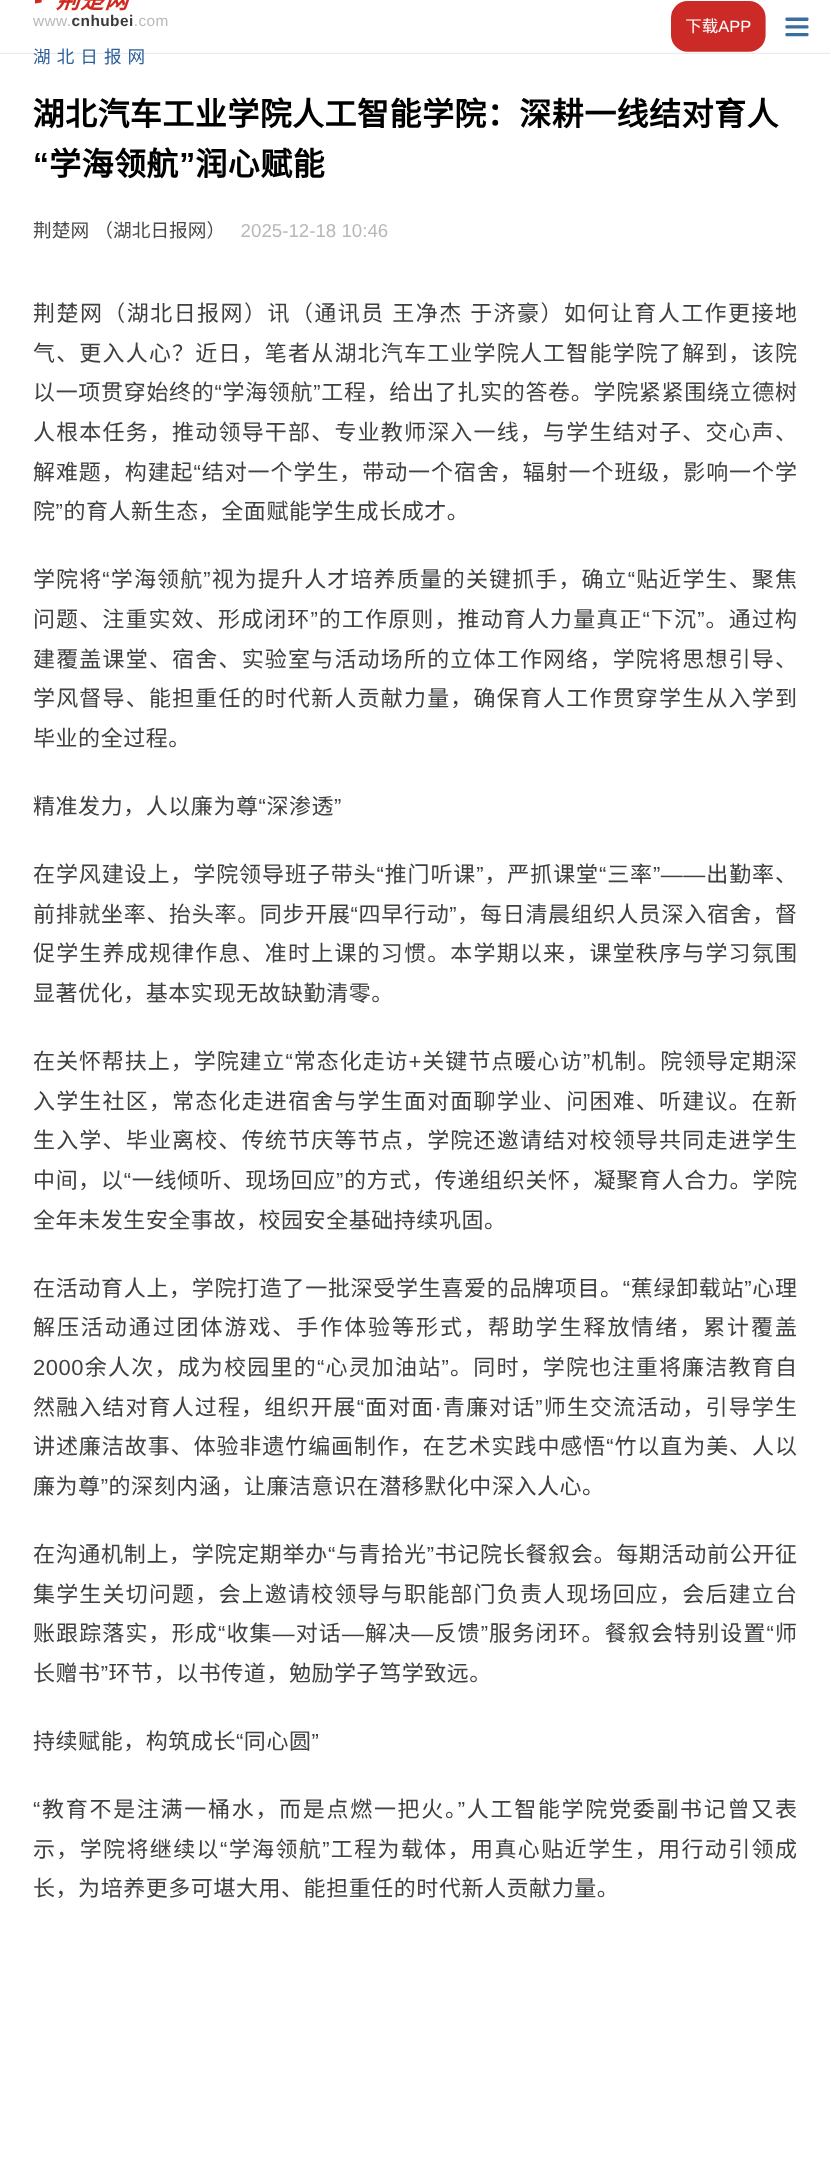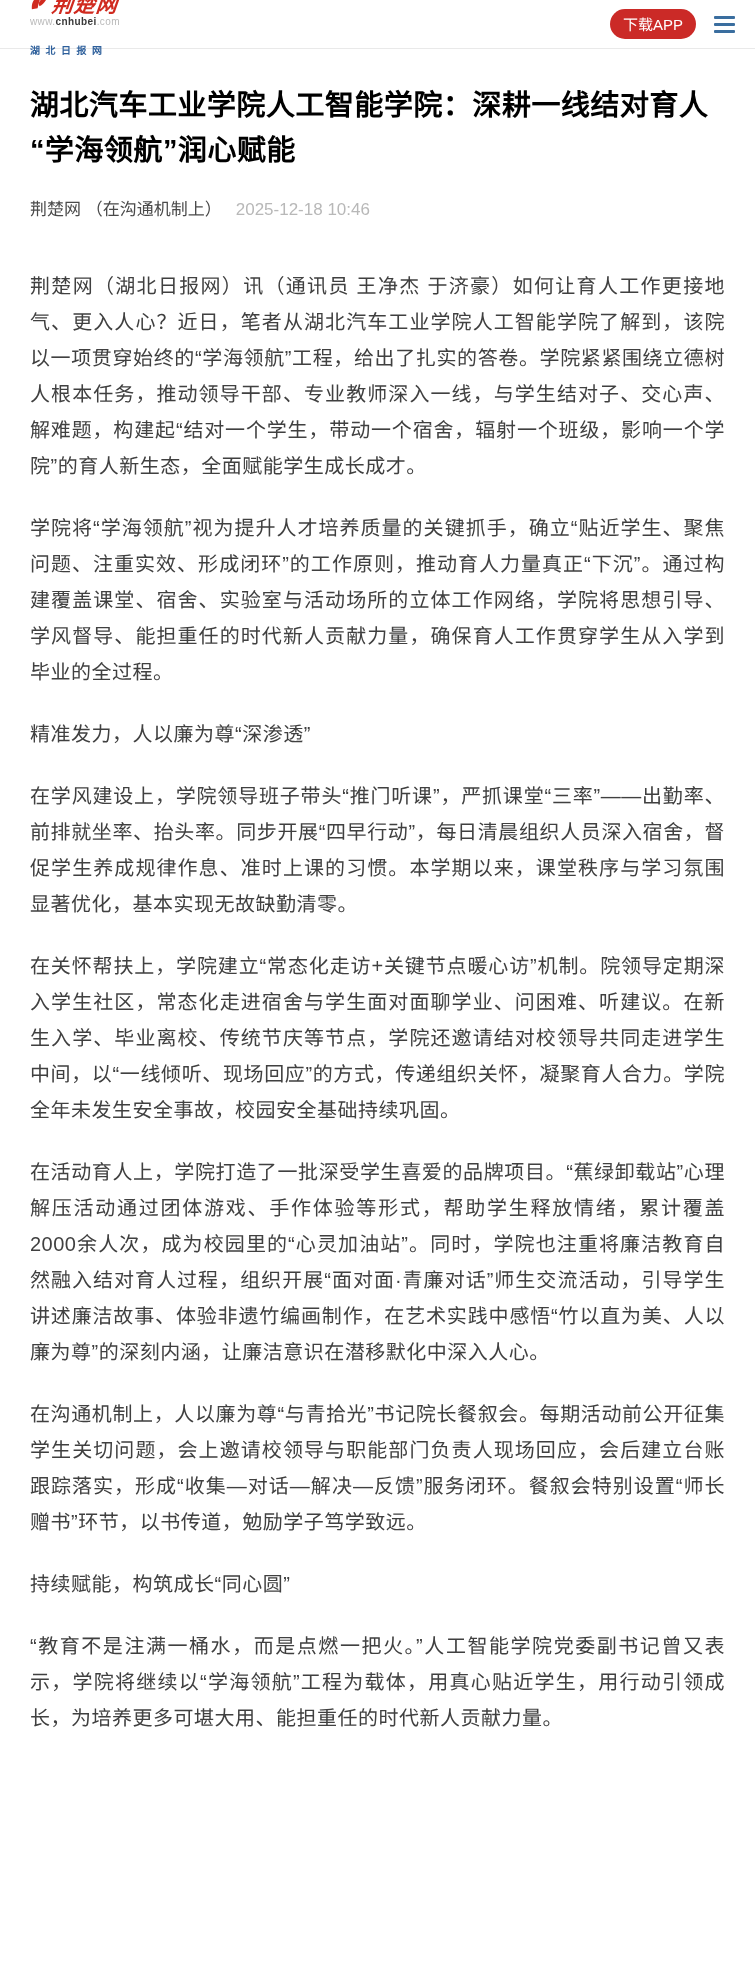--- a/index.html
+++ b/index.html
@@ -25,37 +25,37 @@
   .logo-row1 { display: flex; align-items: flex-end; gap: 3px; }
   .logo-sitename {
     font-family: "DejaVu Serif", "Liberation Serif", serif;
     font-style: italic;
     font-weight: bold;
     font-size: 21px;
     color: #d02a1f;
     transform: skewX(-6deg);
     letter-spacing: 1px;
   }
-  .logo-url { font-size: 10px; color: #b9b9b9; margin-top: 2px; letter-spacing: 0.4px; }
+  .logo-url { font-size: 14px; color: #b9b9b9; margin-top: 2px; letter-spacing: 0.4px; }
   .logo-url .domain { color: #3a3a3a; font-weight: bold; }
   .logo-subtitle {
-    font-size: 10px;
-    font-weight: bold;
+    font-size: 16px;
+    font-weight: normal;
     color: #2d5f9b;
     letter-spacing: 5.5px;
     margin-top: 19px;
     white-space: nowrap;
   }
   .header-right { display: flex; align-items: center; gap: 18px; }
   .download-btn {
     background: #cb2a27;
     color: #ffffff;
     border: none;
     border-radius: 15px;
-    height: 30px;
+    height: 46px;
     padding: 0 13px;
     font-size: 15px;
     font-family: inherit;
     cursor: pointer;
     line-height: 29px;
   }
   .menu-icon { display: inline-block; cursor: pointer; padding: 2px 0; }
   .menu-icon span {
     display: block;
     width: 21px;
@@ -112,26 +112,26 @@
       <span></span>
         <span></span>
         <span></span>
     </span>
   </div>
 </header>
 
 <main class="article">
   <h1 class="article-title">湖北汽车工业学院人工智能学院：深耕一线结对育人 “学海领航”润心赋能</h1>
   <div class="meta">
-    <span class="source">荆楚网 （在沟通机制上）</span><span class="time">2025-12-18 10:46</span>
+    <span class="source">荆楚网 （湖北日报网）</span><span class="time">2025-12-18 10:46</span>
   </div>
   <div class="article-body">
       <p class="paragraph">荆楚网（湖北日报网）讯（通讯员 王净杰 于济豪）如何让育人工作更接地气、更入人心？近日，笔者从湖北汽车工业学院人工智能学院了解到，该院以一项贯穿始终的“学海领航”工程，给出了扎实的答卷。学院紧紧围绕立德树人根本任务，推动领导干部、专业教师深入一线，与学生结对子、交心声、解难题，构建起“结对一个学生，带动一个宿舍，辐射一个班级，影响一个学院”的育人新生态，全面赋能学生成长成才。</p>
       <p class="paragraph">学院将“学海领航”视为提升人才培养质量的关键抓手，确立“贴近学生、聚焦问题、注重实效、形成闭环”的工作原则，推动育人力量真正“下沉”。通过构建覆盖课堂、宿舍、实验室与活动场所的立体工作网络，学院将思想引导、学风督导、能担重任的时代新人贡献力量，确保育人工作贯穿学生从入学到毕业的全过程。</p>
       <p class="subheading">精准发力，人以廉为尊“深渗透”</p>
       <p class="paragraph">在学风建设上，学院领导班子带头“推门听课”，严抓课堂“三率”——出勤率、前排就坐率、抬头率。同步开展“四早行动”，每日清晨组织人员深入宿舍，督促学生养成规律作息、准时上课的习惯。本学期以来，课堂秩序与学习氛围显著优化，基本实现无故缺勤清零。</p>
       <p class="paragraph">在关怀帮扶上，学院建立“常态化走访+关键节点暖心访”机制。院领导定期深入学生社区，常态化走进宿舍与学生面对面聊学业、问困难、听建议。在新生入学、毕业离校、传统节庆等节点，学院还邀请结对校领导共同走进学生中间，以“一线倾听、现场回应”的方式，传递组织关怀，凝聚育人合力。学院全年未发生安全事故，校园安全基础持续巩固。</p>
       <p class="paragraph">在活动育人上，学院打造了一批深受学生喜爱的品牌项目。“蕉绿卸载站”心理解压活动通过团体游戏、手作体验等形式，帮助学生释放情绪，累计覆盖2000余人次，成为校园里的“心灵加油站”。同时，学院也注重将廉洁教育自然融入结对育人过程，组织开展“面对面·青廉对话”师生交流活动，引导学生讲述廉洁故事、体验非遗竹编画制作，在艺术实践中感悟“竹以直为美、人以廉为尊”的深刻内涵，让廉洁意识在潜移默化中深入人心。</p>
-      <p class="paragraph">在沟通机制上，人以廉为尊“与青拾光”书记院长餐叙会。每期活动前公开征集学生关切问题，会上邀请校领导与职能部门负责人现场回应，会后建立台账跟踪落实，形成“收集—对话—解决—反馈”服务闭环。餐叙会特别设置“师长赠书”环节，以书传道，勉励学子笃学致远。</p>
+      <p class="paragraph">在沟通机制上，学院定期举办“与青拾光”书记院长餐叙会。每期活动前公开征集学生关切问题，会上邀请校领导与职能部门负责人现场回应，会后建立台账跟踪落实，形成“收集—对话—解决—反馈”服务闭环。餐叙会特别设置“师长赠书”环节，以书传道，勉励学子笃学致远。</p>
       <p class="subheading">持续赋能，构筑成长“同心圆”</p>
       <p class="paragraph">“教育不是注满一桶水，而是点燃一把火。”人工智能学院党委副书记曾又表示，学院将继续以“学海领航”工程为载体，用真心贴近学生，用行动引领成长，为培养更多可堪大用、能担重任的时代新人贡献力量。</p>
     </div>
 </main>
 
 </body></html>

